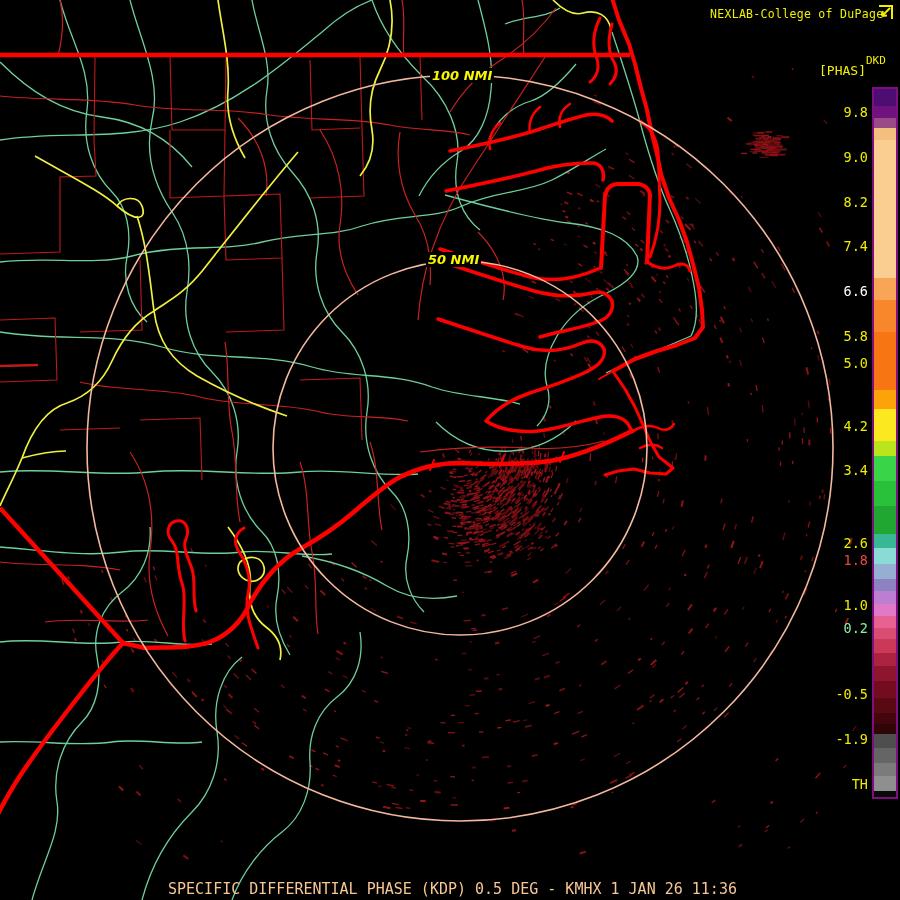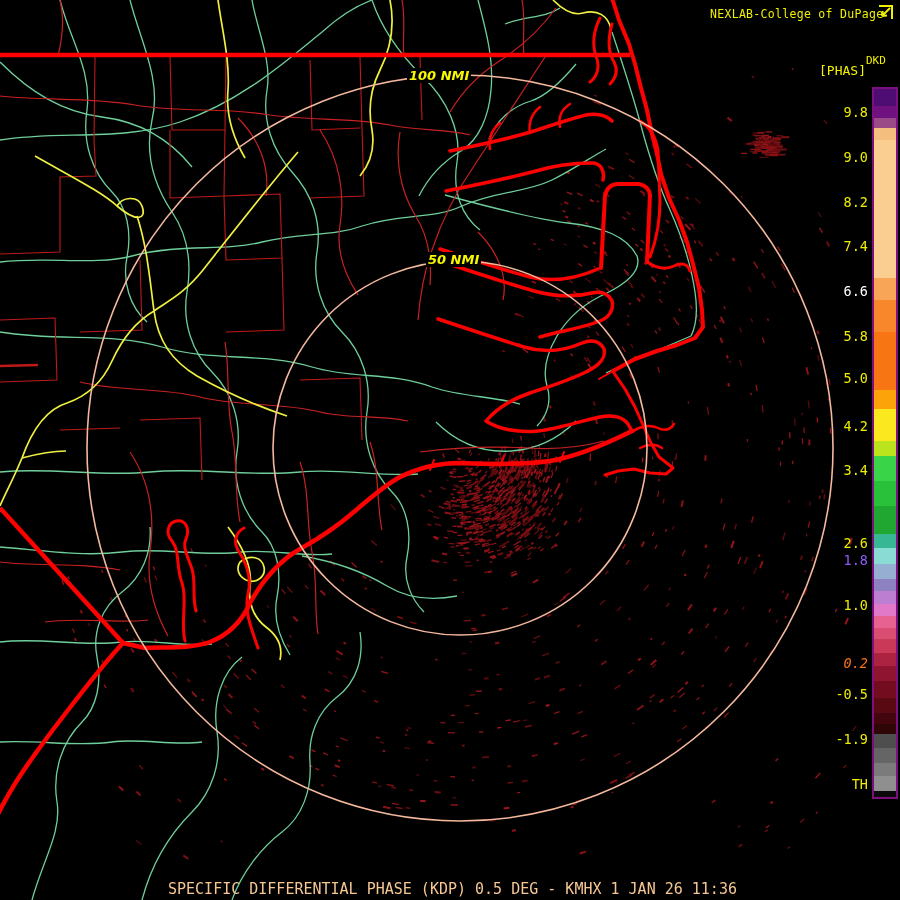--- a/index.html
+++ b/index.html
@@ -8,21 +8,21 @@
   #mapsvg{position:absolute;left:0;top:0;}
   .t{position:absolute;white-space:pre;}
   .yel{color:#F0F000;}
   #header-title{left:710px;top:7px;font-size:11.5px;letter-spacing:0.3px;}
   #logo{position:absolute;left:877px;top:4px;}
   #product-code{left:866px;top:54px;font-size:11px;}
   #product-units{left:819px;top:63px;font-size:13px;}
   #footer-title{left:168px;top:880px;font-size:15px;color:#F6C693;}
   .ringlbl{position:absolute;font-family:"DejaVu Sans",sans-serif;font-style:italic;
            font-weight:bold;font-size:13px;color:#F8F800;background:#000;padding:0 2px;}
-  #ring-label-100{left:407px;top:68px;}
+  #ring-label-100{left:430px;top:68px;}
   #ring-label-50{left:426px;top:252px;}
   #colorbar{position:absolute;left:872px;top:87px;width:22px;border:2px solid #7E107E;}
   #colorbar .seg{width:22px;}
   .cbl{position:absolute;left:818px;width:50px;text-align:right;font-size:13.5px;
        color:#EDED00;font-family:"DejaVu Sans Mono",monospace;}
 </style>
 </head>
 <body>
 
 <div id="stage">
@@ -1681,23 +1681,23 @@
       <div class="seg" style="height: 6px; background: rgb(10, 10, 10);"></div>
     </div>
 
   <div class="t" id="footer-title">SPECIFIC DIFFERENTIAL PHASE (KDP) 0.5 DEG - KMHX 1 JAN 26 11:36</div>
 <div class="cbl" style="top: 104px; color: rgb(237, 237, 0);">9.8</div>
     <div class="cbl" style="top: 148.8px; color: rgb(237, 237, 0);">9.0</div>
     <div class="cbl" style="top: 193.6px; color: rgb(237, 237, 0);">8.2</div>
     <div class="cbl" style="top: 238.4px; color: rgb(237, 237, 0);">7.4</div>
     <div class="cbl" style="top: 283.2px; color: #ffffff;">6.6</div>
     <div class="cbl" style="top: 328px; color: rgb(237, 237, 0);">5.8</div>
-    <div class="cbl" style="top: 370px; color: rgb(237, 237, 0);">5.0</div>
+    <div class="cbl" style="top: 355px; color: rgb(237, 237, 0);">5.0</div>
     <div class="cbl" style="top: 417.6px; color: rgb(237, 237, 0); text-align: right;">4.2</div>
     <div class="cbl" style="top: 462.4px; color: rgb(237, 237, 0);">3.4</div>
     <div class="cbl" style="top: 507.2px; color: rgb(237, 237, 0); margin-top: 28px;">2.6</div>
-    <div class="cbl" style="top: 552px; color: #8b5cf6;">1.8</div>
+    <div class="cbl" style="top: 552px; color: #ef4444;">1.8</div>
     <div class="cbl" style="top: 596.8px; color: rgb(237, 237, 0);">1.0</div>
-    <div class="cbl" style="top: 655px; color: #f97316; font-style: italic;">0.2</div>
+    <div class="cbl" style="top: 620px; color: #86efac;">0.2</div>
     <div class="cbl" style="top: 686.4px; color: rgb(237, 237, 0);">-0.5</div>
     <div class="cbl" style="top: 731.2px; color: rgb(237, 237, 0);">-1.9</div>
     <div class="cbl" style="top: 776px; color: rgb(237, 237, 0);">TH</div>
   </div>
 
 </body></html>

